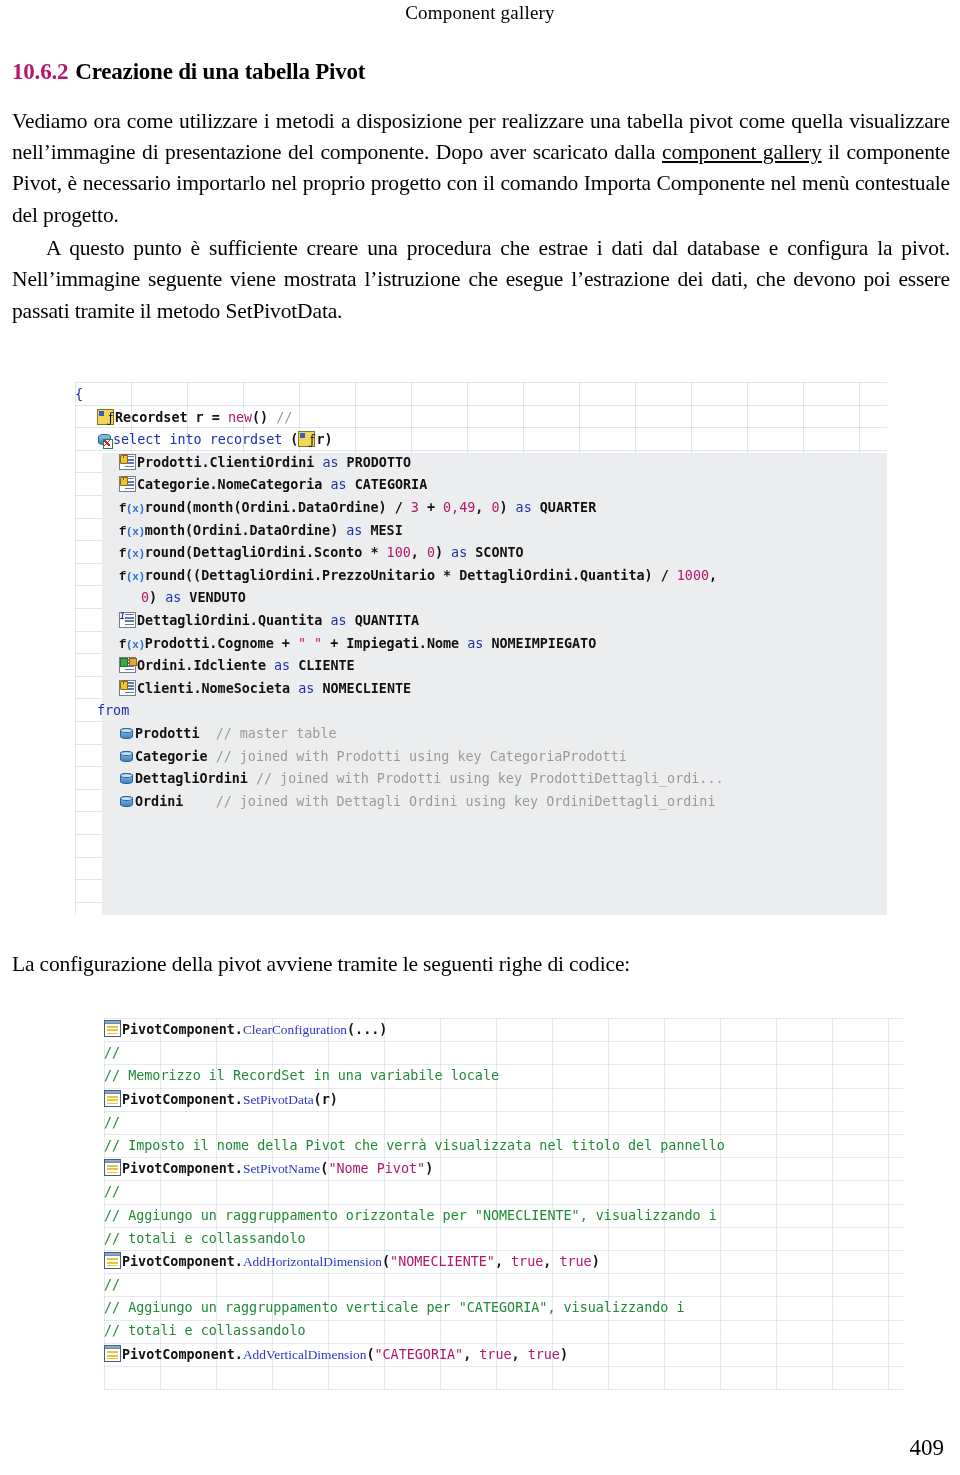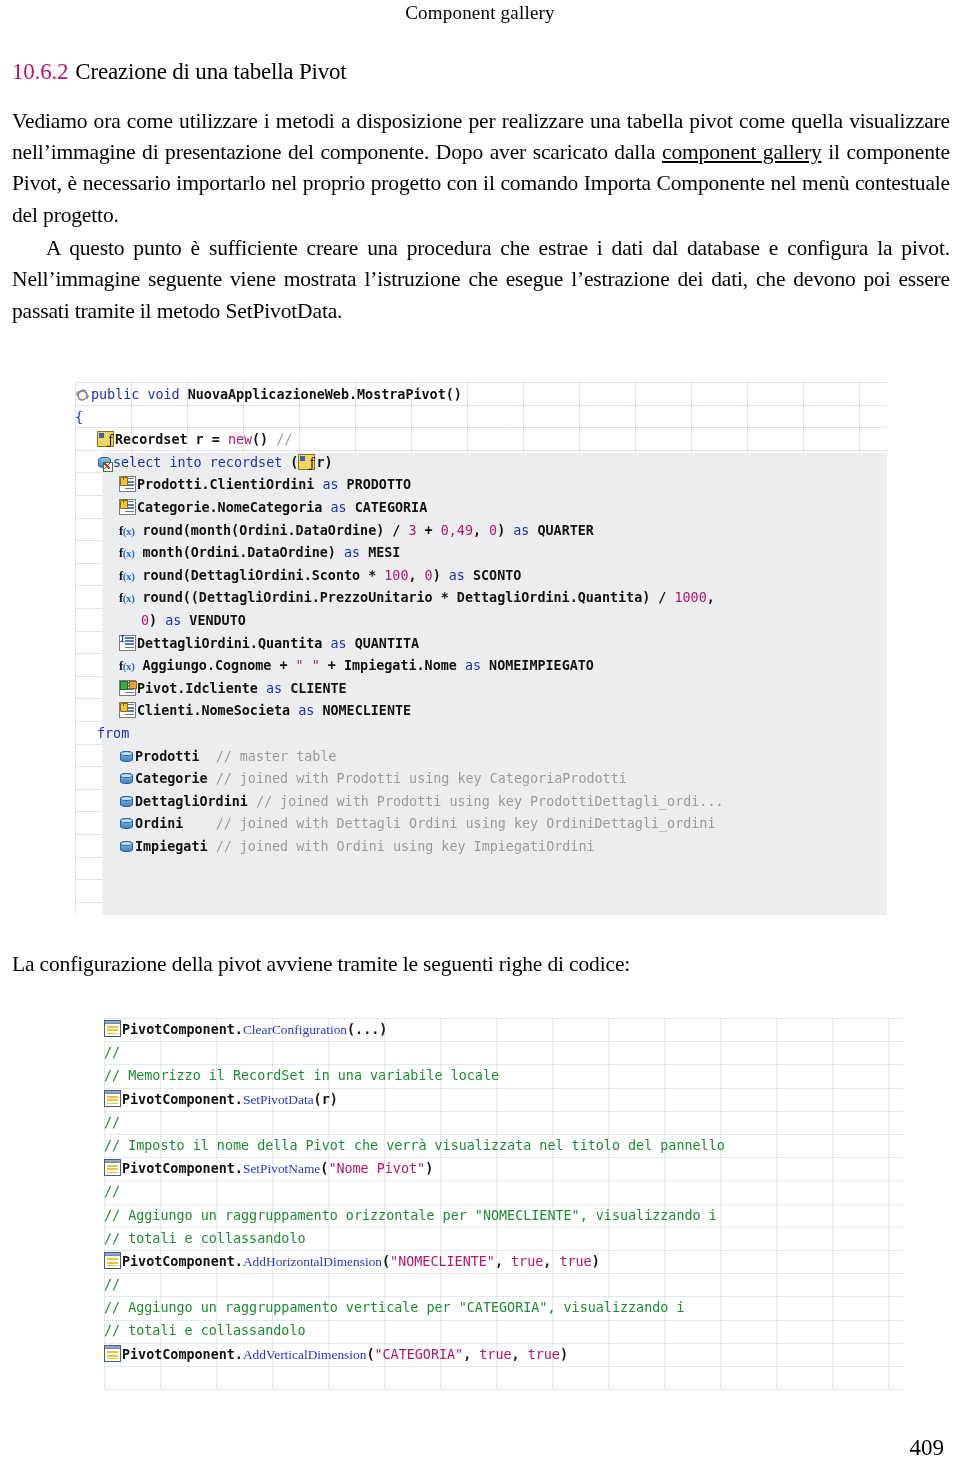--- a/index.html
+++ b/index.html
@@ -13,21 +13,21 @@
   
   .running-header{
     position:absolute;top:2px;left:0;width:960px;
     text-align:center;font-size:19px;letter-spacing:.2px;
   }
 
   
   .text-col{position:absolute;left:12px;top:58px;width:938px;}
 
   h2.section-title{
-    font-size:23px;font-weight:normal;margin:0 0 20px 0;
+    font-size:23px;font-weight:bold;margin:0 0 20px 0;
     letter-spacing:-0.2px;line-height:1.2;
   }
   h2.section-title .num{margin-right:7px;}
 
   p.body{
     font-size:21.5px;line-height:1.46;margin:0 0 0 0;
     text-align:justify;text-justify:inter-word;
     letter-spacing:-0.15px;
   }
   p.body + p.body{margin-top:2px;}
@@ -123,22 +123,22 @@
   .badge-lock{background:#f2c23a;border:1px solid #8a6a10;border-radius:1px;}
   .badge-lock:after{content:"";position:absolute;left:1.5px;top:-2.2px;width:3px;height:3px;
      border:1px solid #8a6a10;border-bottom:none;border-radius:2px 2px 0 0;}
   .badge-num{color:#1b2fb0;font-size:8px;line-height:7px;font-weight:bold;
      font-family:"DejaVu Sans Mono",monospace;background:transparent;border:none;}
   .badge-grn{background:#3ea64a;border:1px solid #23702c;}
   .badge-org{position:absolute;left:9px;top:0;width:6px;height:6px;
      background:#e9a33a;border:1px solid #8a6a10;}
 
   
-  .fxg{display:inline-block;font-family:Liberation Serif, serif;
-       font-size:12.5px;font-weight:bold;color:#111;margin-right:8px;letter-spacing:-0.4px;}
+  .fxg{display:inline-block;font-family:Liberation Mono, monospace;
+       font-size:12.5px;font-weight:bold;color:#111;margin-right:0;letter-spacing:-0.4px;}
   .fxg i{color:#2a6fd0;font-style:normal;font-size:11px;}
 
   
   .ico-win{width:15px;height:15px;background:#ffffff;border:1px solid #4a5a7a;vertical-align:-3px;}
   .ico-win:before{content:"";position:absolute;left:0;top:0;right:0;height:3px;
      background:linear-gradient(#9fb6d8,#6a84ad);}
   .ico-win:after{content:"";position:absolute;left:2px;top:5px;right:2px;bottom:2px;
      background:repeating-linear-gradient(to bottom,#e8c53c 0 2px,#fff 2px 3.5px);}
 
   
@@ -162,41 +162,39 @@
     </h2>
 
     <p class="body"><span>Vediamo ora come utilizzare i metodi a disposizione per realizzare una tabella pivot come quella visualizzare nell’immagine di presentazione del componente. Dopo aver scaricato dalla </span><span class="u">component gallery</span><span> il componente Pivot, è necessario importarlo nel proprio progetto con il comando Importa Componente nel menù contestuale del progetto.</span></p>
 
     <p class="body indent">A questo punto è sufficiente creare una procedura che estrae i dati dal database e configura la pivot. Nell’immagine seguente viene mostrata l’istruzione che esegue l’estrazione dei dati, che devono poi essere passati tramite il metodo SetPivotData.</p>
   </div>
 
   <div class="code-fig1">
     <div class="shade"></div>
     <div class="lines" id="fig1-lines">
-        <div class="cl"><span style="display: inline-block; width: 0px;"></span><span class="ico ico-gear"></span><span class="kw">public void </span><span class="id">NuovaApplicazioneWeb.MostraPivot()</span></div>
         <div class="cl"><span style="display: inline-block; width: 0px;"></span><span style="display: inline-block; width: 0px;"></span><span class="kw">{</span></div>
         <div class="cl"><span style="display: inline-block; width: 22px;"></span><span class="ico ico-var"></span><span class="id">Recordset r = </span><span class="num">new</span><span class="id">() </span><span class="cmt">//</span></div>
         <div class="cl"><span style="display: inline-block; width: 22px;"></span><span class="ico ico-db ico-dbsel"><i class="arw"></i></span><span class="kw">select into recordset</span><span class="id"> (</span><span class="ico ico-var"></span><span class="id">r)</span></div>
         <div class="cl"><span style="display: inline-block; width: 44px;"></span><span class="ico ico-fld"><i class="rows"></i><i class="badge badge-lock"></i></span><span class="id">Prodotti.ClientiOrdini </span><span class="kw">as</span><span class="id"> PRODOTTO</span></div>
         <div class="cl"><span style="display: inline-block; width: 44px;"></span><span class="ico ico-fld"><i class="rows"></i><i class="badge badge-lock"></i></span><span class="id">Categorie.NomeCategoria </span><span class="kw">as</span><span class="id"> CATEGORIA</span></div>
         <div class="cl"><span style="display: inline-block; width: 44px;"></span><span class="fxg">f<i>(x)</i></span><span class="id">round(month(Ordini.DataOrdine) / </span><span class="num">3</span><span class="id"> + </span><span class="num">0,49</span><span class="id">, </span><span class="num">0</span><span class="id">) </span><span class="kw">as</span><span class="id"> QUARTER</span></div>
         <div class="cl"><span style="display: inline-block; width: 44px;"></span><span class="fxg">f<i>(x)</i></span><span class="id">month(Ordini.DataOrdine) </span><span class="kw">as</span><span class="id"> MESI</span></div>
         <div class="cl"><span style="display: inline-block; width: 44px;"></span><span class="fxg">f<i>(x)</i></span><span class="id">round(DettagliOrdini.Sconto * </span><span class="num">100</span><span class="id">, </span><span class="num">0</span><span class="id">) </span><span class="kw">as</span><span class="id"> SCONTO</span></div>
         <div class="cl"><span style="display: inline-block; width: 44px;"></span><span class="fxg">f<i>(x)</i></span><span class="id">round((DettagliOrdini.PrezzoUnitario * DettagliOrdini.Quantita) / </span><span class="num">1000</span><span class="id">,</span></div>
         <div class="cl"><span style="display: inline-block; width: 66px;"></span><span style="display: inline-block; width: 0px;"></span><span class="num">0</span><span class="id">) </span><span class="kw">as</span><span class="id"> VENDUTO</span></div>
         <div class="cl"><span style="display: inline-block; width: 44px;"></span><span class="ico ico-fld"><i class="rows"></i><i class="badge badge-num">1</i></span><span class="id">DettagliOrdini.Quantita </span><span class="kw">as</span><span class="id"> QUANTITA</span></div>
-        <div class="cl"><span style="display: inline-block; width: 44px;"></span><span class="fxg">f<i>(x)</i></span><span class="id">Aggiungo.Cognome + </span><span class="str">" "</span><span class="id"> + Impiegati.Nome </span><span class="kw">as</span><span class="id"> NOMEIMPIEGATO</span></div>
-        <div class="cl"><span style="display: inline-block; width: 44px;"></span><span class="ico ico-fld"><i class="rows"></i><i class="badge badge-grn"></i><i class="badge-org"></i></span><span class="id">Pivot.Idcliente </span><span class="kw">as</span><span class="id"> CLIENTE</span></div>
+        <div class="cl"><span style="display: inline-block; width: 44px;"></span><span class="fxg">f<i>(x)</i></span><span class="id">Prodotti.Cognome + </span><span class="str">" "</span><span class="id"> + Impiegati.Nome </span><span class="kw">as</span><span class="id"> NOMEIMPIEGATO</span></div>
+        <div class="cl"><span style="display: inline-block; width: 44px;"></span><span class="ico ico-fld"><i class="rows"></i><i class="badge badge-grn"></i><i class="badge-org"></i></span><span class="id">Ordini.Idcliente </span><span class="kw">as</span><span class="id"> CLIENTE</span></div>
         <div class="cl"><span style="display: inline-block; width: 44px;"></span><span class="ico ico-fld"><i class="rows"></i><i class="badge badge-lock"></i></span><span class="id">Clienti.NomeSocieta </span><span class="kw">as</span><span class="id"> NOMECLIENTE</span></div>
         <div class="cl"><span style="display: inline-block; width: 22px;"></span><span style="display: inline-block; width: 0px;"></span><span class="kw">from</span></div>
         <div class="cl"><span style="display: inline-block; width: 44px;"></span><span class="ico ico-db"></span><span class="id">Prodotti  </span><span class="cmt">// master table</span></div>
         <div class="cl"><span style="display: inline-block; width: 44px;"></span><span class="ico ico-db"></span><span class="id">Categorie </span><span class="cmt">// joined with Prodotti using key CategoriaProdotti</span></div>
         <div class="cl"><span style="display: inline-block; width: 44px;"></span><span class="ico ico-db"></span><span class="id">DettagliOrdini </span><span class="cmt">// joined with Prodotti using key ProdottiDettagli_ordi...</span></div>
         <div class="cl"><span style="display: inline-block; width: 44px;"></span><span class="ico ico-db"></span><span class="id">Ordini    </span><span class="cmt">// joined with Dettagli Ordini using key OrdiniDettagli_ordini</span></div>
-        <div class="cl"><span style="display: inline-block; width: 44px;"></span><span class="ico ico-db"></span><span class="id">Impiegati </span><span class="cmt">// joined with Ordini using key ImpiegatiOrdini</span></div>
       </div>
   </div>
 
   <div class="mid-text">La configurazione della pivot avviene tramite le seguenti righe di codice:</div>
 
   <div class="code-fig2">
     <div class="lines" id="fig2-lines">
         <div class="cl"><span style="display: inline-block; width: 0px;"></span><span class="ico ico-win"></span><span class="id">PivotComponent.</span><span class="mth">ClearConfiguration</span><span class="id">(...)</span></div>
         <div class="cl"><span style="display: inline-block; width: 0px;"></span><span style="display: inline-block; width: 0px;"></span><span class="cmt2">//</span></div>
         <div class="cl"><span style="display: inline-block; width: 0px;"></span><span style="display: inline-block; width: 0px;"></span><span class="cmt2">// Memorizzo il RecordSet in una variabile locale</span></div>

